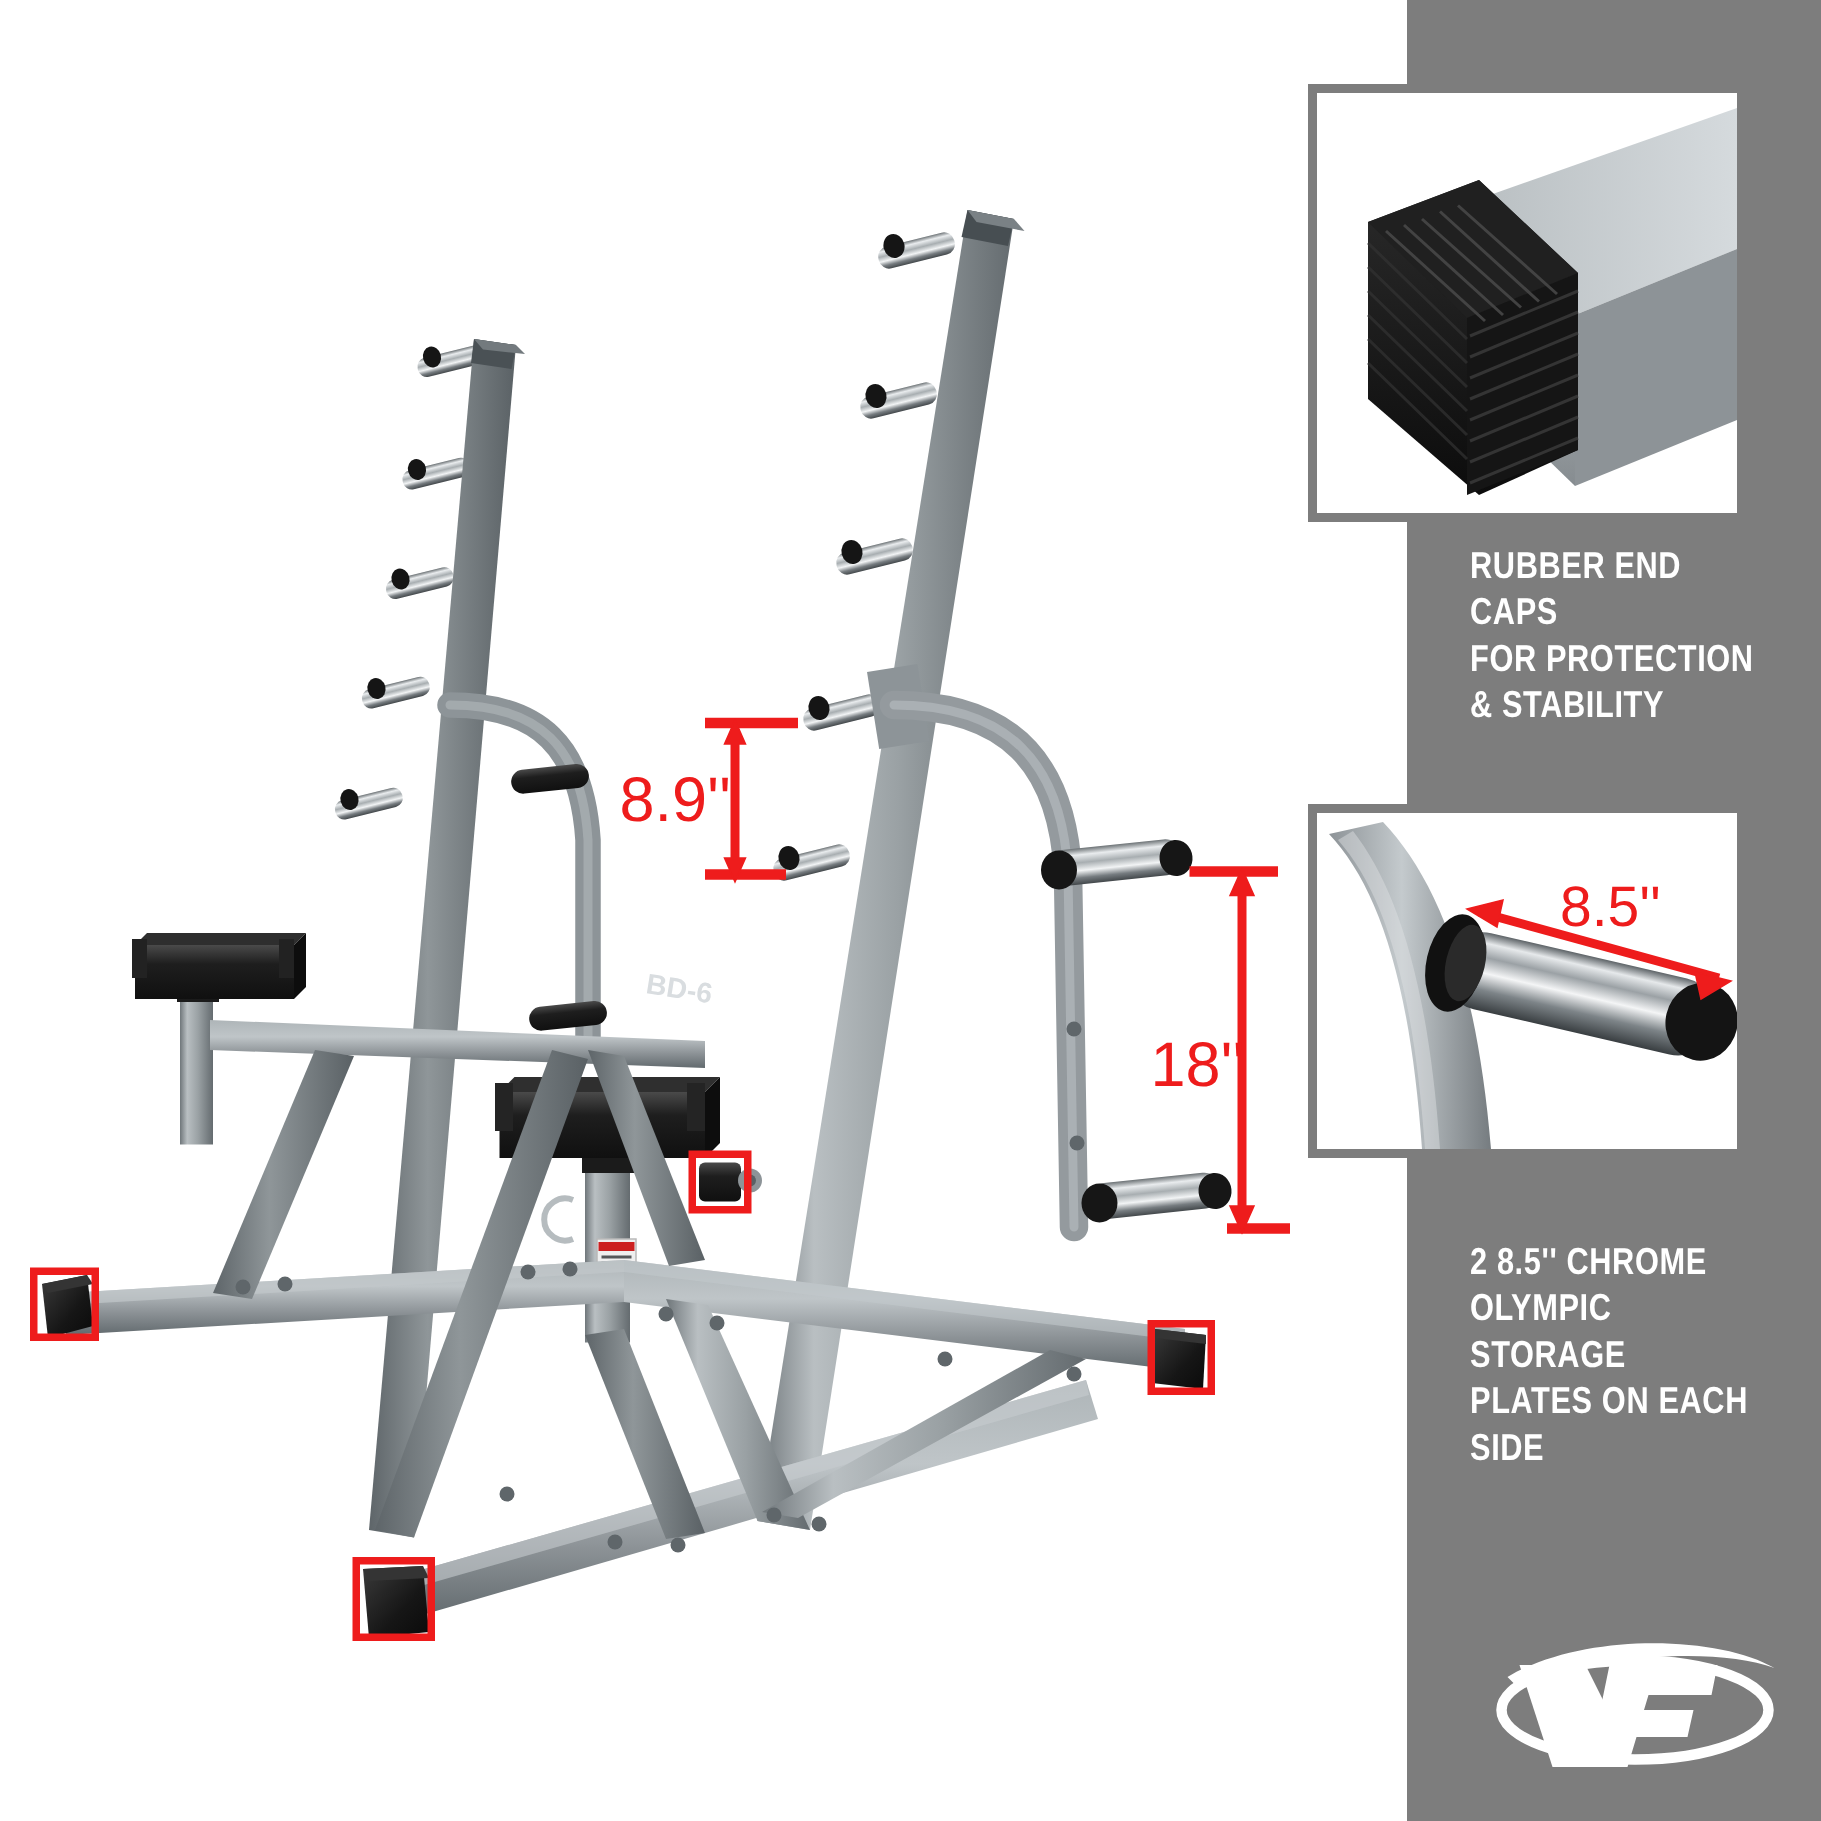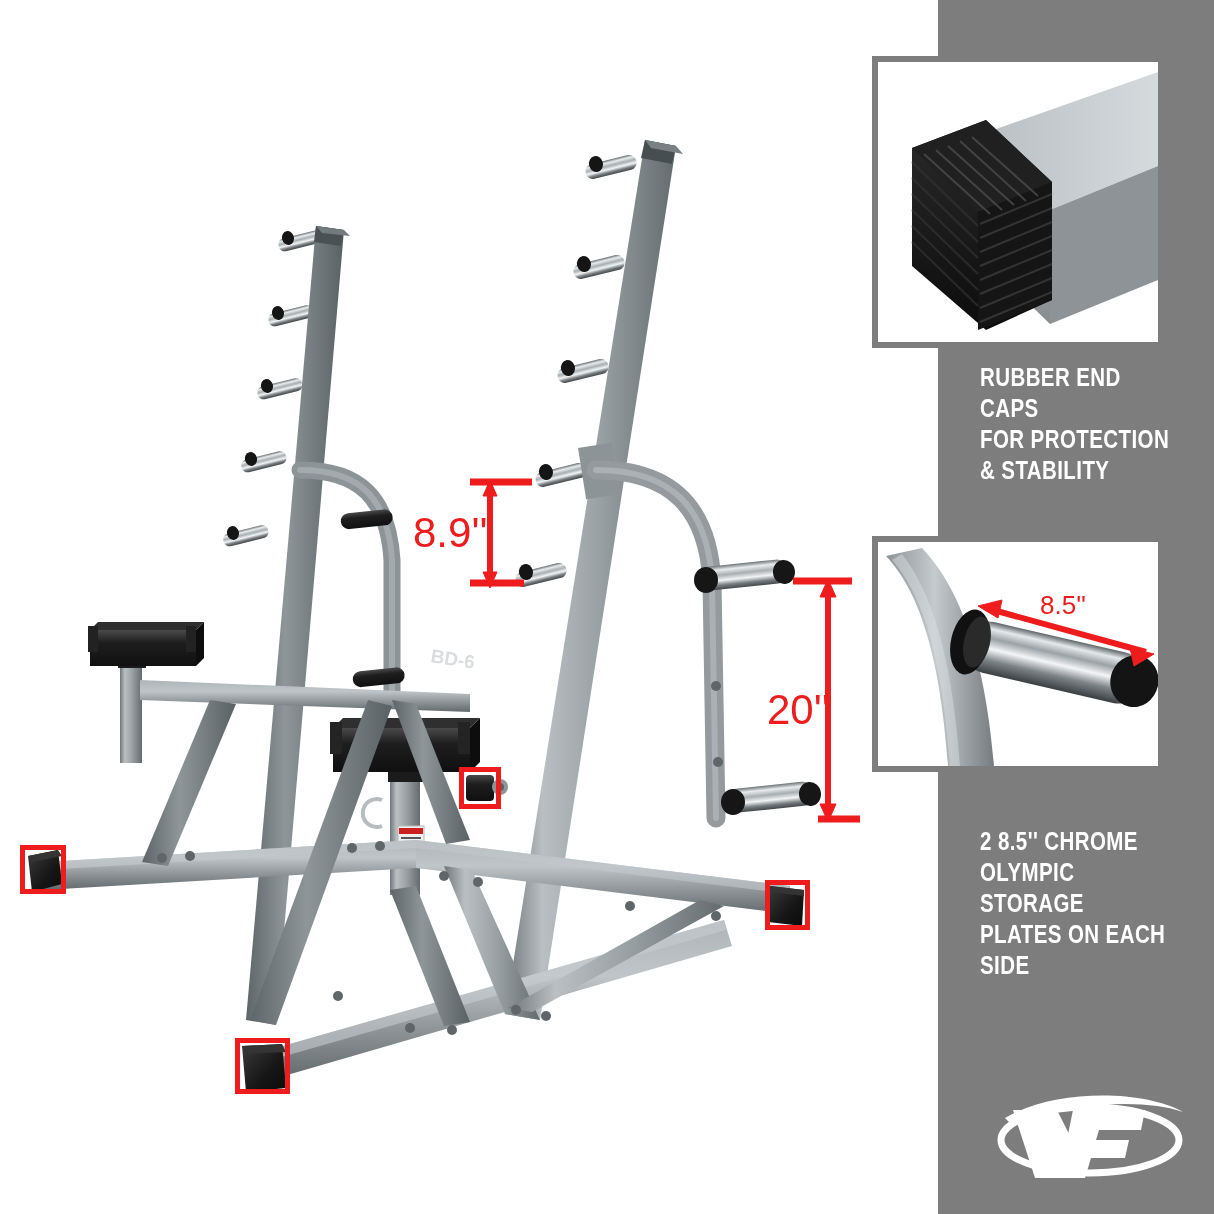--- a/index.html
+++ b/index.html
@@ -55,21 +55,21 @@
     position:absolute;
     color:#ee1c1c;
     font-family:"Liberation Sans", sans-serif;
     font-weight:normal;
     font-size:42px;
     line-height:42px;
     white-space:nowrap;
   }
   #dim-75{left:413px;top:512px;}
   #dim-19{left:767px;top:689px;}
-  #dim-85{left:1040px;top:584px;font-size:26px;}
+  #dim-85{left:1040px;top:584px;font-size:38px;}
 
   .hl-box{position:absolute;border:5px solid #ee1c1c;box-sizing:border-box;}
   #hl-foot-left{left:20px;top:845px;width:46px;height:49px;}
   #hl-foot-front{left:235px;top:1038px;width:55px;height:56px;}
   #hl-foot-right{left:765px;top:880px;width:45px;height:50px;}
   #hl-catch{left:459px;top:767px;width:42px;height:42px;}
 </style>
 </head>
 <body>
 
@@ -307,21 +307,21 @@
     <g stroke="#ee1c1c" fill="#ee1c1c">
       <line x1="793" y1="581" x2="852" y2="581" stroke-width="7"></line>
       <line x1="818" y1="819" x2="860" y2="819" stroke-width="7"></line>
       <line x1="828" y1="586" x2="828" y2="814" stroke-width="6"></line>
       <polygon points="828,579 836,597 820,597"></polygon>
       <polygon points="828,822 836,804 820,804"></polygon>
     </g>
   </svg>
 
   <div class="dim-label" id="dim-75">8.9''</div>
-  <div class="dim-label" id="dim-19">20''</div>
+  <div class="dim-label" id="dim-19">18''</div>
 
   <div class="hl-box" id="hl-foot-left"></div>
   <div class="hl-box" id="hl-foot-front"></div>
   <div class="hl-box" id="hl-foot-right"></div>
   <div class="hl-box" id="hl-catch"></div>
 
   <div class="gray-panel"></div>
 
   <div class="inset" id="inset-endcap">
     <svg viewBox="0 0 280 280" width="100%" height="100%" xmlns="http://www.w3.org/2000/svg">

